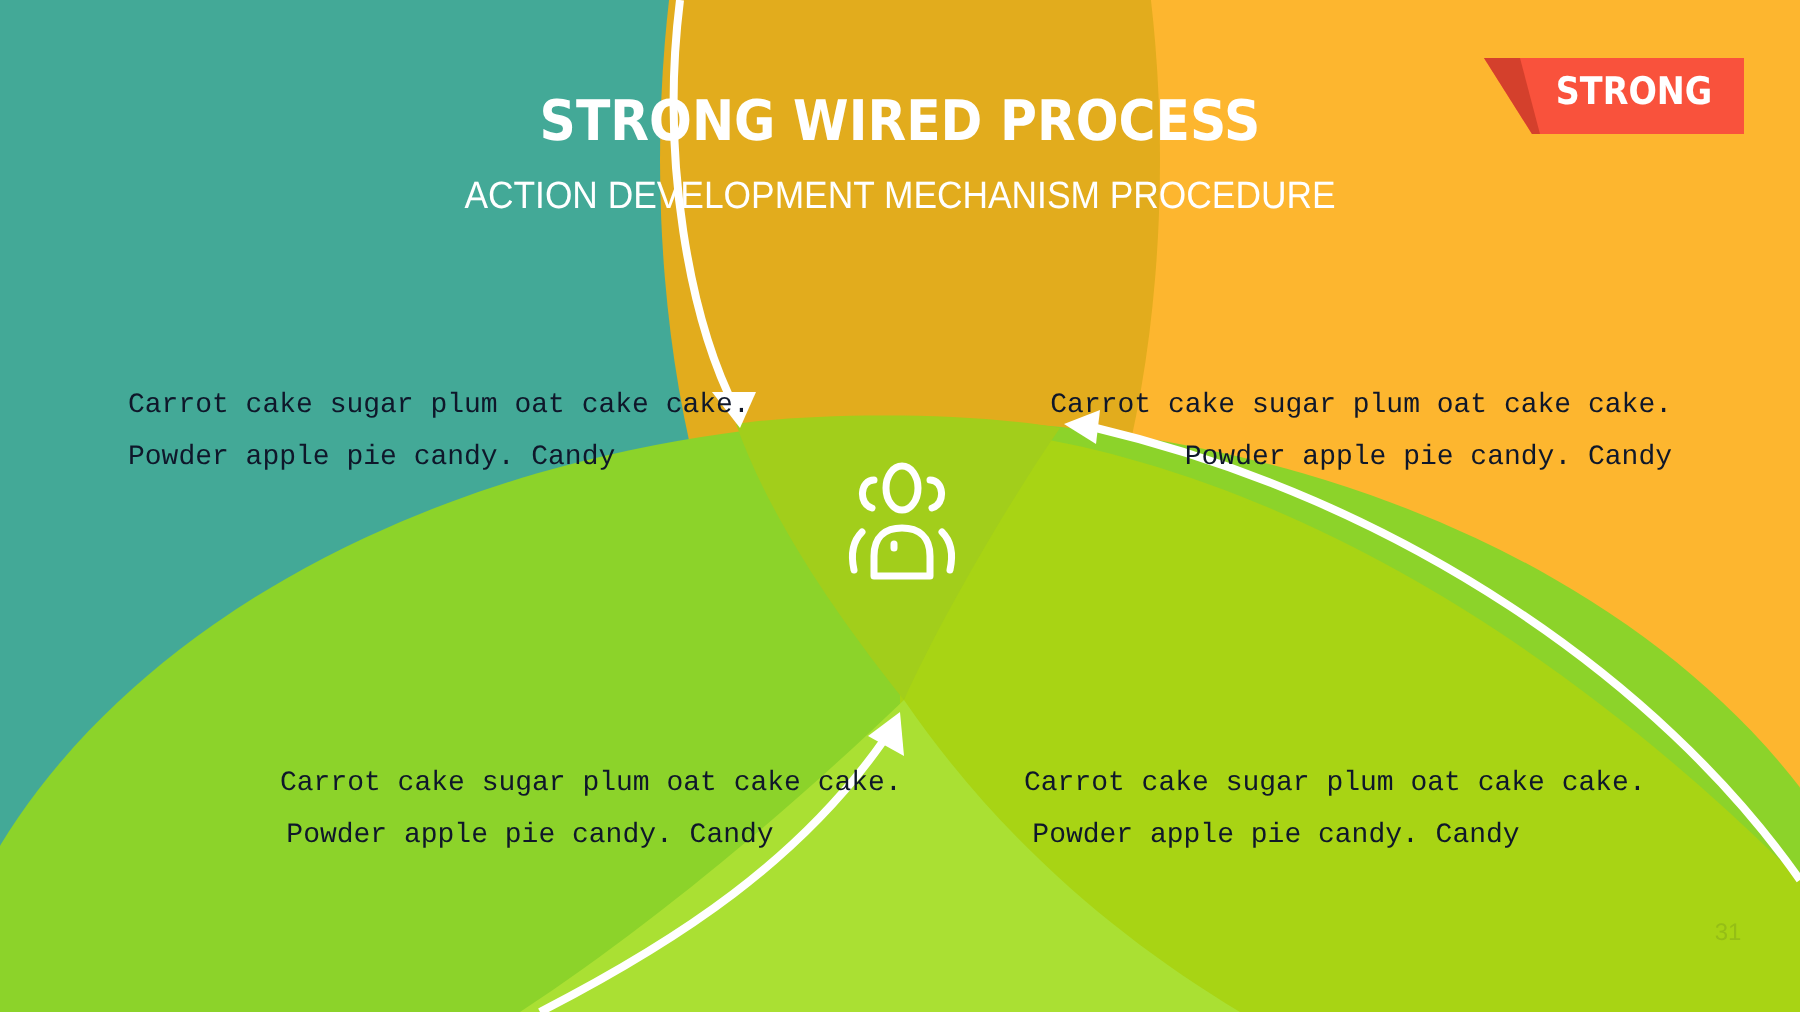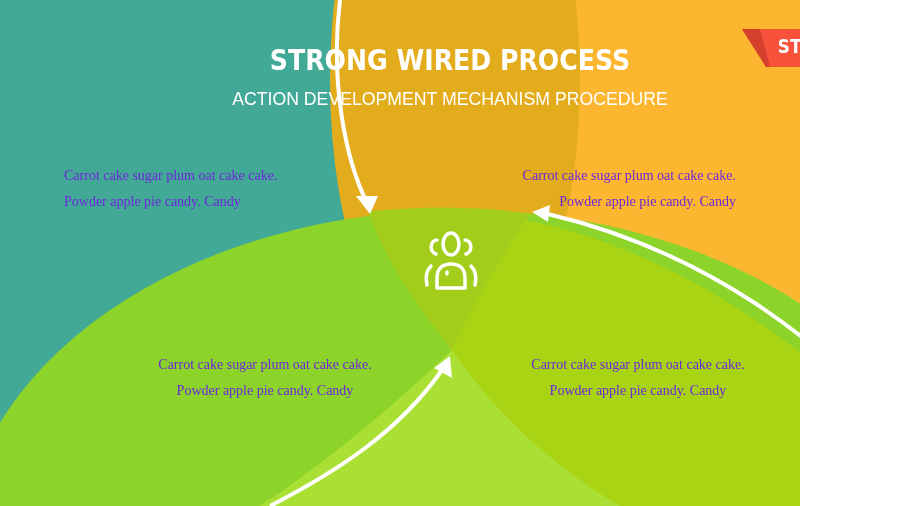--- a/index.html
+++ b/index.html
@@ -1,24 +1,24 @@
 <!DOCTYPE html>
 <html><head>
 <meta charset="utf-8">
 <style>
   html, body { margin: 0; padding: 0; }
   body { width: 900px; height: 506px; overflow: hidden; font-family: "Liberation Sans", sans-serif; }
-  .slide { position: relative; width: 800px; height: 506px; overflow: hidden; background: #FDB62F; }
+  .slide { position: relative; width: 900px; height: 506px; overflow: hidden; background: #FDB62F; }
   svg.bg { position: absolute; left: 0; top: 0; }
   .title { position: absolute; left: 0; width: 900px; top: 44px; text-align: center; color: #fff;
     font-family: "DejaVu Sans", sans-serif; font-weight: bold; font-size: 28px; letter-spacing: 0px; transform: scaleX(0.9); }
   .subtitle { position: absolute; left: 0; width: 900px; top: 88px; text-align: center; color: #fff;
     font-family: "Liberation Sans", sans-serif; font-size: 19px; transform: scaleX(0.93); }
   .badge-text { position: absolute; left: 762px; top: 35px; width: 110px; text-align: center; color: #fff; font-family: "DejaVu Sans", sans-serif; font-weight: bold; font-size: 19px; transform: scaleX(0.88); }
-  .txt { position: absolute; color: #6d28d9; font-size: 14px; line-height: 26px; font-family: Liberation Serif, serif; }
+  .txt { position: absolute; color: #0f172a; font-size: 14px; line-height: 26px; font-family: Liberation Mono, monospace; margin-top: 27px; }
   .txt div { white-space: nowrap; }
   .tl { left: 64px; top: 163px; }
   .tr { right: 64px; top: 163px; text-align: right; }
   .bl { left: 140px; top: 352px; width: 250px; text-align: center; }
   .br { left: 512px; top: 352px; width: 252px; text-align: center; }
   .page { position: absolute; left: 852px; top: 459px; width: 24px; text-align: center; color: #95BE16; font-size: 12px; }
   .icon { position: absolute; left: 417px; top: 230px; width: 68px; height: 62px; }
 </style>
 </head>
 <body>

